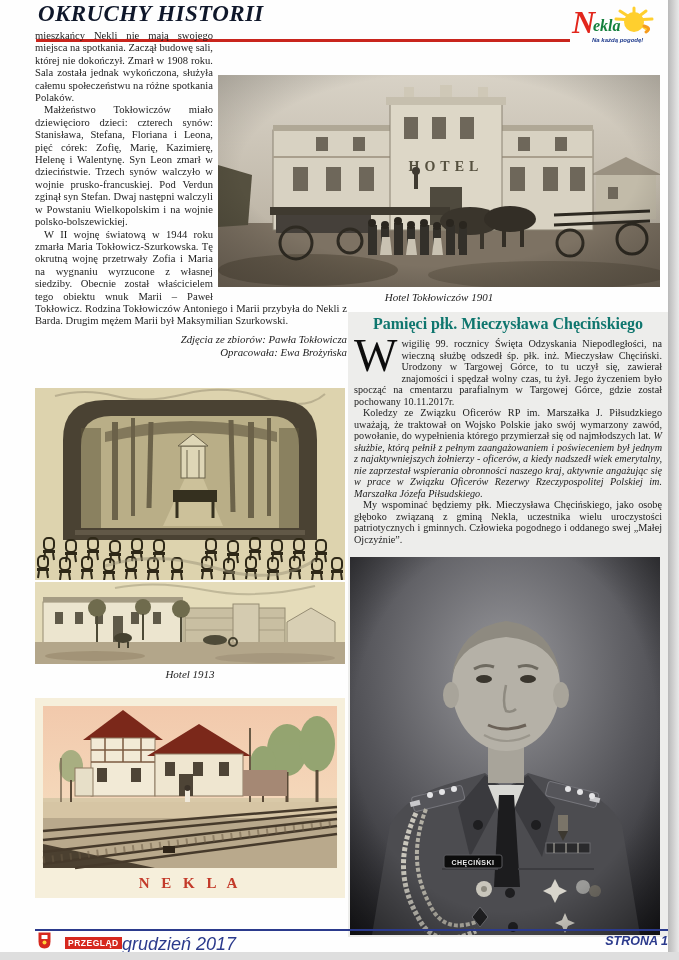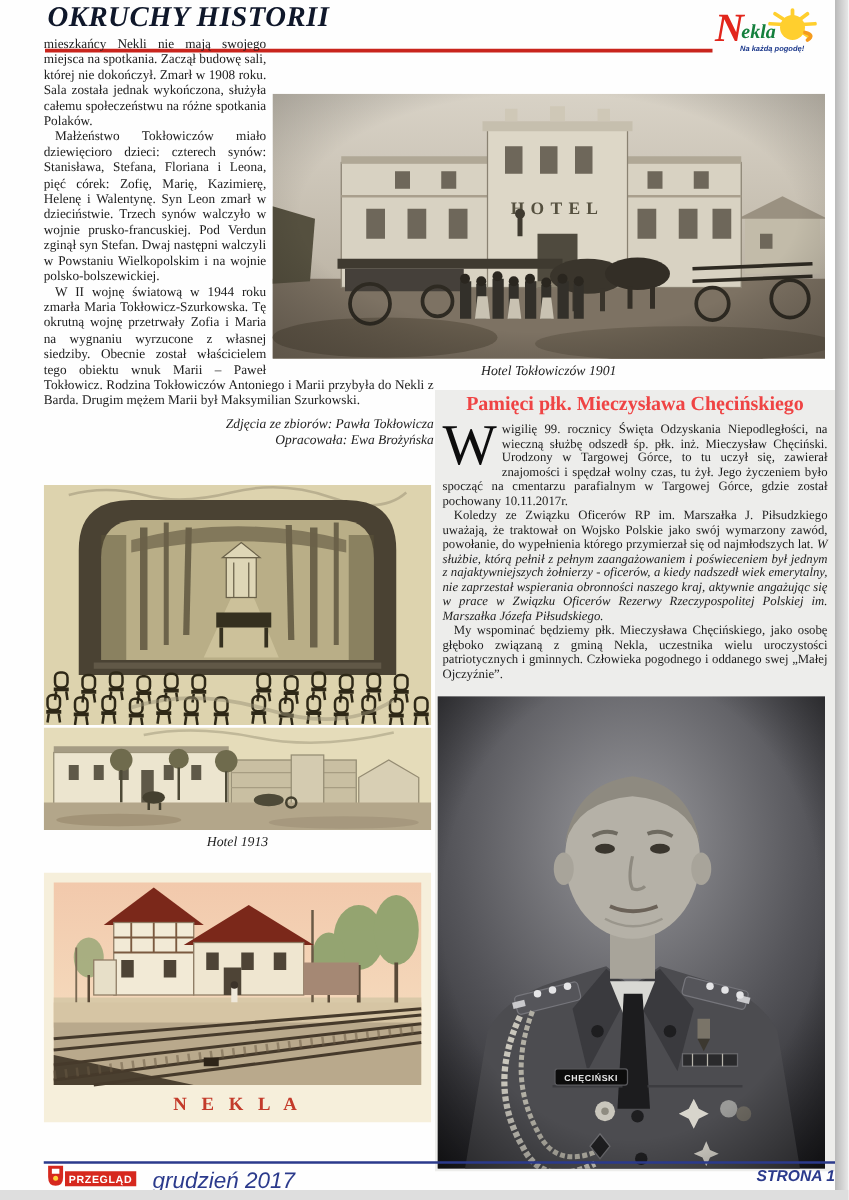--- a/index.html
+++ b/index.html
@@ -20,32 +20,32 @@
   .left-art{left:35px;top:30px;width:312px;font-size:10.6px;line-height:12.4px;text-align:justify;
             hyphens:auto;}
   .left-art .spacer{float:right;width:134px;height:270px;}
   .left-art p{margin:0;}
   .left-art p.ind{text-indent:9px;}
   .credits{margin-top:5px;text-align:right;font-style:italic;font-size:10.8px;line-height:13px;}
   
   .caption{font-style:italic;font-size:11px;text-align:center;color:#222;}
   
   .mem-box{left:348px;top:312px;width:320px;height:625px;background:#ededeb;}
-  .mem-title{left:348px;top:315px;width:320px;text-align:center;font-size:16px;font-weight:bold;color:#ef4444;}
+  .mem-title{left:348px;top:315px;width:320px;text-align:center;font-size:16px;font-weight:bold;color:#0f766e;}
   .mem-body{left:354px;top:338px;width:308px;font-size:10.2px;line-height:11.5px;text-align:justify;}
   .mem-body p{margin:0;}
   .mem-body p.ind{text-indent:9px;}
   .dropcap{float:left;font-size:46px;line-height:36px;padding:0 4px 0 0;font-weight:normal;color:#0d0d0d;}
   .it{font-style:italic;}
   
   .photo{display:block;}
   
   .footer-rule{left:35px;top:929px;width:633px;height:2px;background:#2b3a8c;}
   .np-logo{left:38px;top:932px;width:86px;font-family:"Liberation Sans",sans-serif;}
-  .np-top{display:flex;align-items:center;gap:1px;}
+  .np-top{display:flex;align-items:center;gap:14px;}
   .np-red{background:#d6281e;color:#fff;font-size:8.5px;font-weight:bold;padding:1px 3px;letter-spacing:.5px;}
   .np-bottom{color:#2b3a8c;font-weight:bold;font-size:11px;letter-spacing:.3px;margin-top:1px;}
   .issue-date{left:122px;top:934px;font-size:18px;font-style:italic;color:#2b3a8c;
               font-family:"Liberation Sans",sans-serif;}
   .page-num{left:540px;top:934px;width:128px;text-align:right;font-size:12.5px;font-weight:bold;
             font-style:italic;color:#2b3a8c;font-family:"Liberation Sans",sans-serif;}
   
   .edge-right{left:668px;top:0;width:11px;height:960px;
               background:linear-gradient(to right,#b9b9b9,#e9e9e9);}
   .edge-bottom{left:0;top:952px;width:679px;height:8px;background:#dedede;}

